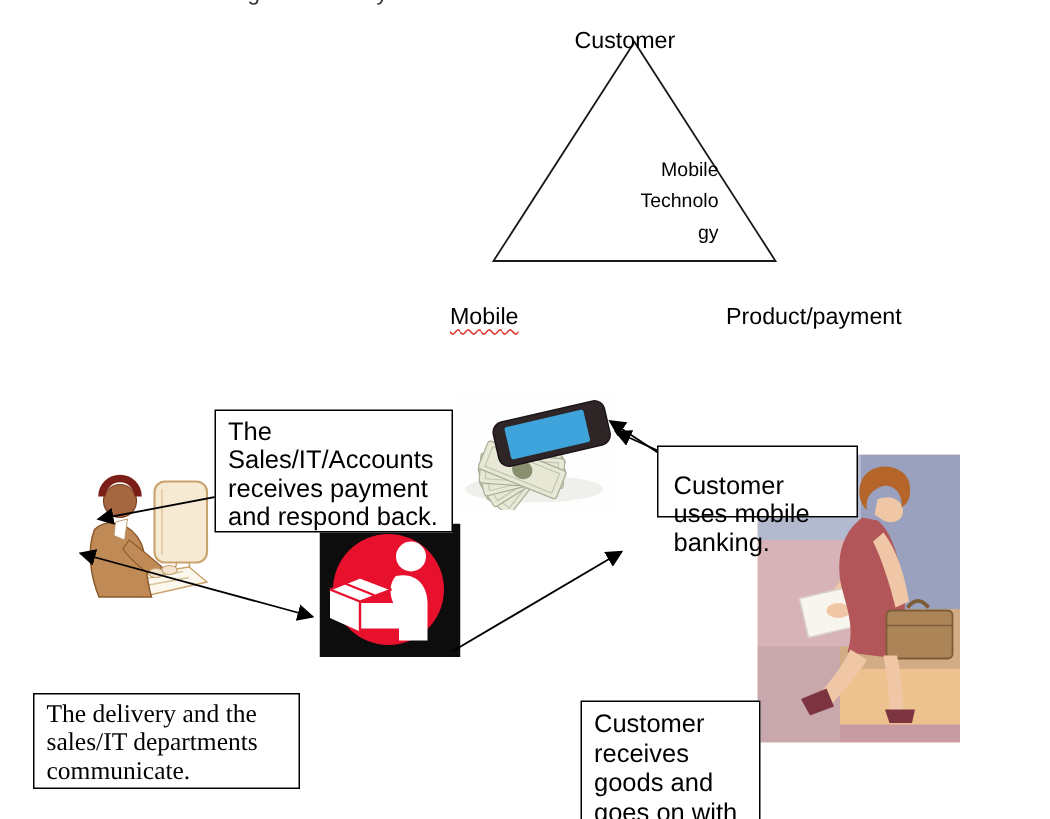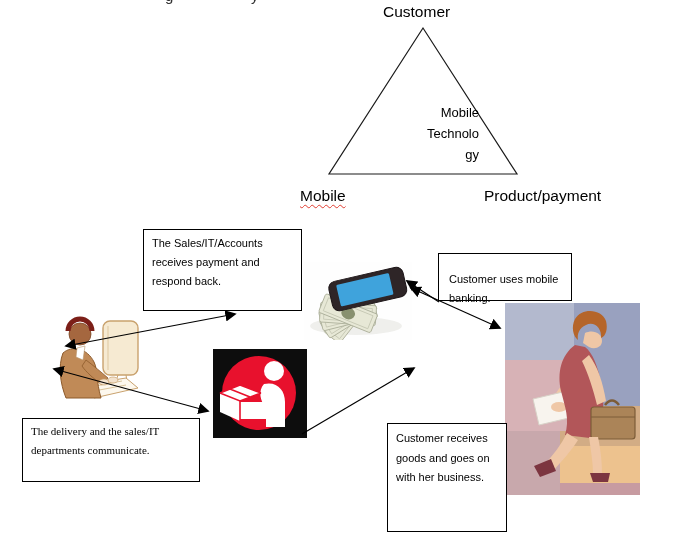--- a/index.html
+++ b/index.html
@@ -1,23 +1,23 @@
 <!DOCTYPE html>
 <html><head>
 <meta charset="utf-8">
 <style>
   html,body{margin:0;padding:0;background:#fff;}
   .canvas{position:relative;width:700px;height:546px;background:#fff;overflow:hidden;
           font-family:"Liberation Sans",sans-serif;color:#000;}
   .abs{position:absolute;}
-  .label{font-size:15.5px;line-height:17px;white-space:nowrap;}
+  .label{font-size:15.5px;line-height:17px;white-space:nowrap;margin-top:16px;}
   .center-label{font-size:13px;line-height:21px;text-align:right;white-space:pre-line;}
   .misspelled{text-decoration:underline wavy #e03c31 1px;text-underline-offset:3px;}
-  .callout{position:absolute;border:1.5px solid #000;background:#fff;font-size:11px;
-           line-height:19px;box-sizing:border-box;}
+  .callout{position:absolute;border:1.5px solid #000;background:#fff;font-size:17px;
+           line-height:19px;box-sizing:border-box;margin-top:44px;}
   .clipped-frag{position:absolute;top:-13px;font-size:15px;color:#333;}
   svg{display:block;}
   .overlay{position:absolute;left:0;top:0;pointer-events:none;}
 </style>
 </head>
 <body>
 
 <div class="canvas">
 
   <span class="clipped-frag" style="left:165px;">g</span>

